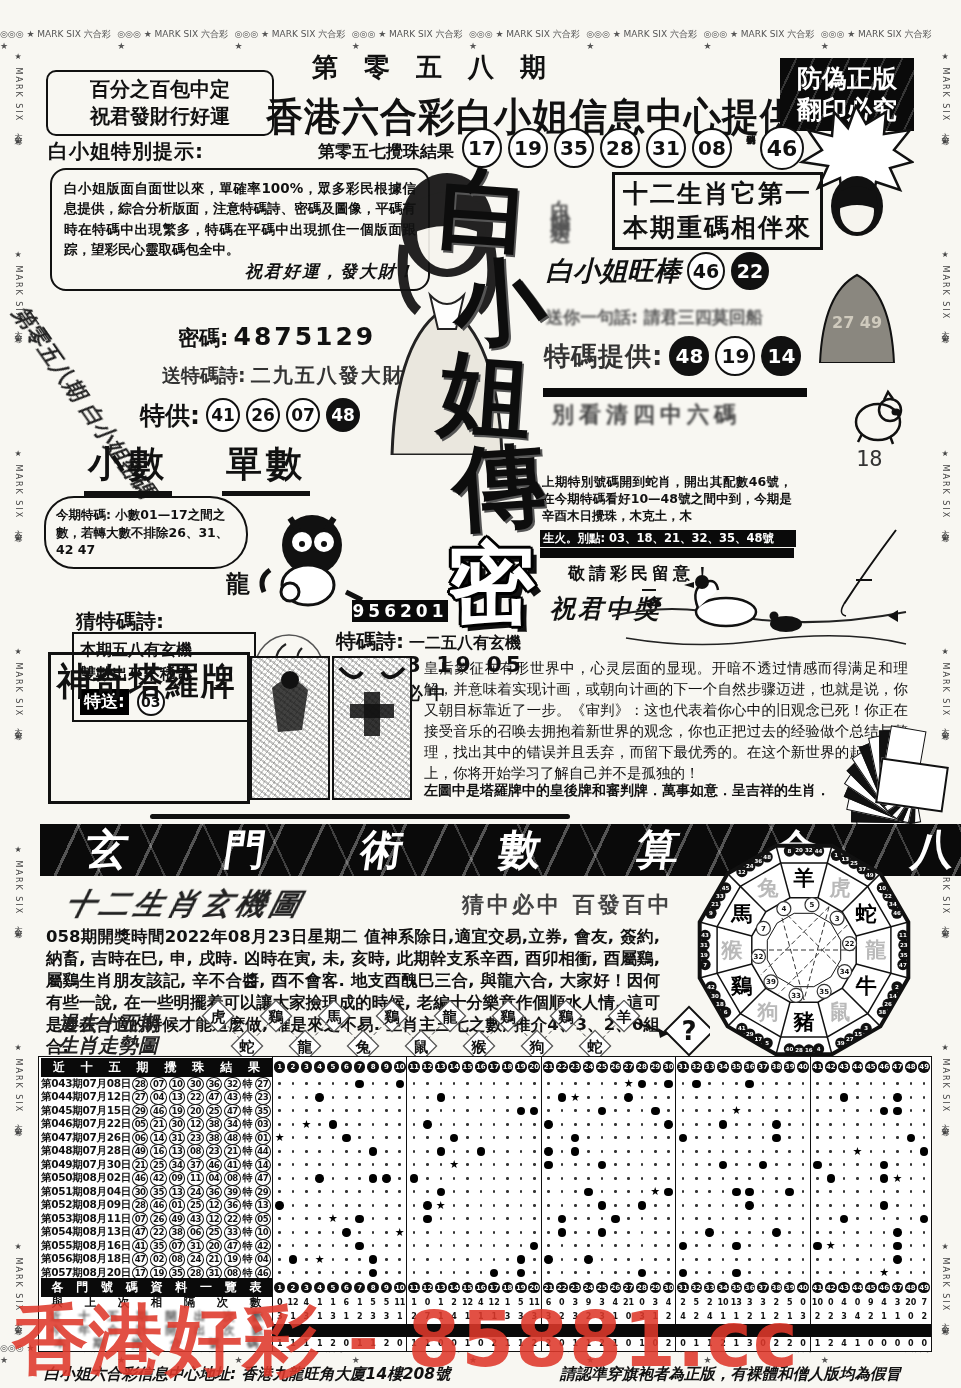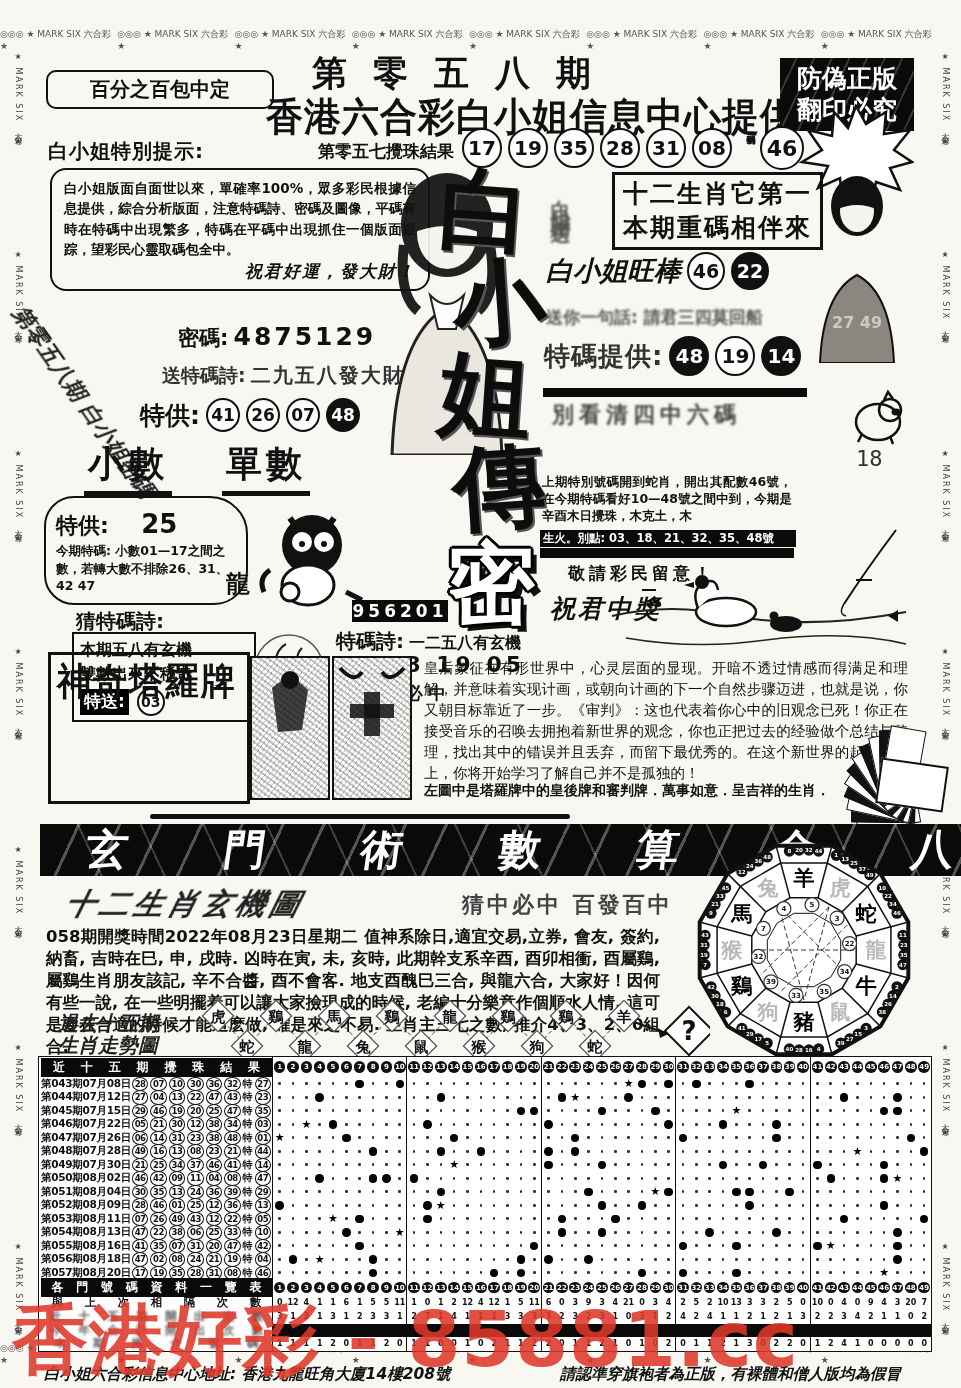--- a/index.html
+++ b/index.html
@@ -12,21 +12,21 @@
   .vstrip{width:30px;top:52px;height:1286px;display:flex;flex-direction:column;justify-content:space-between;align-items:center;}
   .vstrip span{writing-mode:vertical-rl;font-size:8px;color:#444;letter-spacing:2px;}
   .hstrip{left:0;width:938px;display:flex;justify-content:space-around;align-items:center;font-size:9px;color:#555;}
   
   .ball{display:inline-flex;align-items:center;justify-content:center;border:2.5px solid #111;
         border-radius:50%;font-weight:bold;background:#fff;color:#111;box-sizing:border-box;}
   .ball.filled{background:#111;color:#fff;border-color:#111;}
   .ballrow{display:flex;gap:6px;align-items:center;}
   
   #guarantee{border:2.5px solid #111;border-radius:10px;text-align:center;font-size:20px;font-weight:bold;line-height:1.35;padding:4px 6px;}
-  #issue-title{font-size:35px;font-weight:900;letter-spacing:26px;white-space:nowrap;font-family:Liberation Mono, monospace;}
+  #issue-title{font-size:26px;font-weight:900;letter-spacing:26px;white-space:nowrap;font-family:Liberation Mono, monospace;}
   #main-title{font-size:37px;font-weight:900;letter-spacing:1px;white-space:nowrap;transform:scaleY(1.05);}
   #seal{background:#0a0a0a;color:#fff;text-align:center;font-size:25px;font-weight:900;line-height:1.25;padding:5px 4px;
         background-image:repeating-linear-gradient(115deg,transparent 0 14px,rgba(255,255,255,.18) 14px 16px);}
   
   #intro-box{border:2.5px solid #111;border-radius:16px;padding:8px 12px 4px;font-size:13.5px;font-weight:bold;line-height:1.5;text-align:justify;}
   #intro-wish{font-size:17px;font-weight:900;font-style:italic;text-align:right;letter-spacing:2px;}
   .lbl{font-weight:900;}
   
   .hdrchar{font-size:36px;font-weight:900;border-bottom:5px solid #111;padding:0 4px 2px;letter-spacing:4px;}
   #bubble{border:2.5px solid #111;border-radius:30px 38px 34px 30px;padding:8px 10px;font-size:12.5px;font-weight:bold;line-height:1.4;}
@@ -121,20 +121,21 @@
       <span>◎◎◎ ★ MARK SIX 六合彩 ★</span>
       <span>◎◎◎ ★ MARK SIX 六合彩 ★</span>
       <span>◎◎◎ ★ MARK SIX 六合彩 ★</span>
       <span>◎◎◎ ★ MARK SIX 六合彩 ★</span>
       <span>◎◎◎ ★ MARK SIX 六合彩 ★</span>
       <span>◎◎◎ ★ MARK SIX 六合彩 ★</span>
     </div>
 
   <div class="abs" id="guarantee" style="left:46px;top:70px;width:212px;">
     <div>百分之百包中定</div>
+    <div>祝君發財行好運</div>
   </div>
   <div class="abs" id="issue-title" style="left:312px;top:50px;">第零五八期</div>
   <div class="abs" id="main-title" style="left:266px;top:92px;">香港六合彩白小姐信息中心提供</div>
   <div class="abs" id="seal" style="left:780px;top:58px;width:126px;">
     <div>防偽正版</div>
     <div>翻印必究</div>
   </div>
 
   <div class="abs b" style="left:48px;top:138px;font-size:20px;letter-spacing:1px;">白小姐特別提示:</div>
   <div class="abs b" style="left:318px;top:140px;font-size:17px;">第零五七攪珠結果</div>
@@ -172,22 +173,20 @@
         <span class="ball" style="height: 34px; width: 34px; font-size: 17px;">41</span>
         <span class="ball" style="height: 34px; width: 34px; font-size: 17px;">26</span>
         <span class="ball" style="height: 34px; width: 34px; font-size: 17px;">07</span>
         <span class="ball filled" style="height: 34px; width: 34px; font-size: 17px;">48</span>
       </span>
   </div>
 
   <span class="abs hdrchar" style="left:84px;top:440px;">小數</span>
   <span class="abs hdrchar" style="left:222px;top:440px;">單數</span>
   <div class="abs" id="bubble" style="left:44px;top:496px;width:180px;">
-    <div><span class="lbl" style="font-size:22px;">特供:</span>
-      <span class="b" style="font-size:26px;margin-left:28px;">25</span></div>
     <div>今期特碼: 小數01—17之間之數，若轉大數不排除26、31、42 47</div>
   </div>
   <svg class="abs" style="left:250px;top:500px;" width="120" height="120" viewBox="0 0 120 120">
     <circle cx="62" cy="45" r="30" fill="#111"></circle>
     <circle cx="52" cy="42" r="11" fill="#fff" stroke="#111" stroke-width="2"></circle>
     <circle cx="74" cy="42" r="11" fill="#fff" stroke="#111" stroke-width="2"></circle>
     <circle cx="52" cy="44" r="3" fill="#111"></circle>
       <circle cx="74" cy="44" r="3" fill="#111"></circle>
     <path d="M40 18 L48 30 M84 18 L76 30" stroke="#111" stroke-width="6"></path>
     <ellipse cx="58" cy="85" rx="26" ry="20" fill="#fff" stroke="#111" stroke-width="3"></ellipse>

